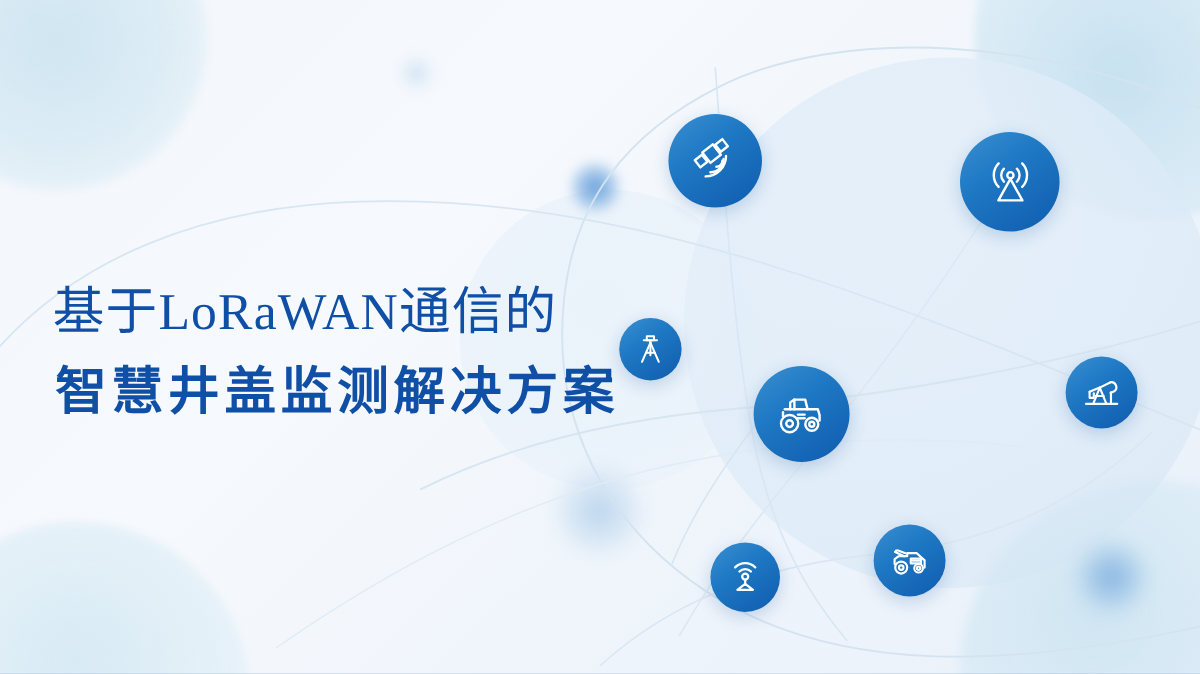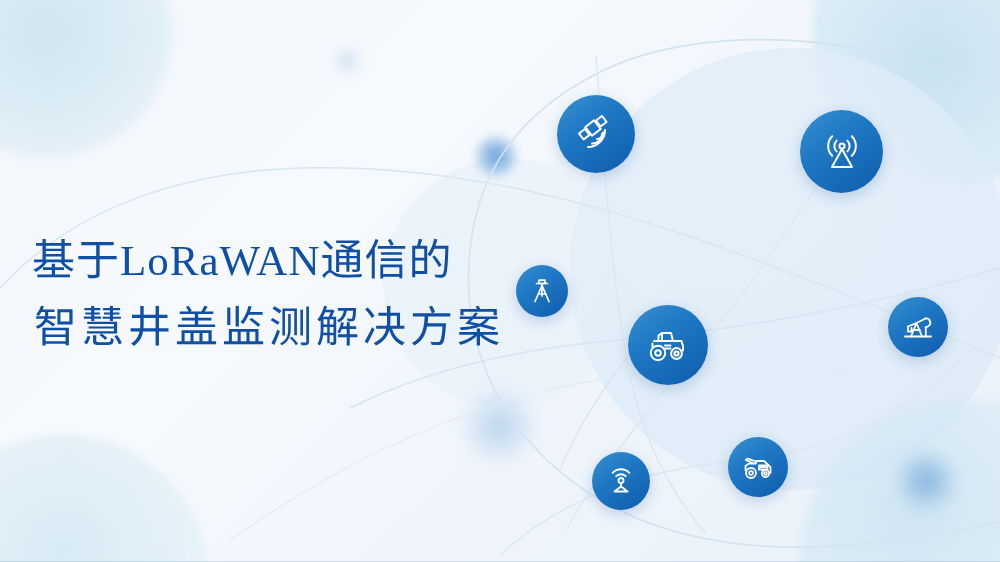--- a/index.html
+++ b/index.html
@@ -92,36 +92,37 @@
   .lines {
     position: absolute;
     left: 0; top: 0;
     width: 1000px; height: 562px;
     pointer-events: none;
   }
 
   
   .title-block {
     position: absolute;
-    left: 32px;
+    left: 44px;
     top: 228px;
     width: 540px;
   }
   .title-line {
     font-family: "Liberation Serif", "DejaVu Serif", serif;
     font-size: 43px;
     line-height: 1.55;
     letter-spacing: 1px;
     color: #0f4fa6;
     white-space: nowrap;
     font-weight: 400;
   }
   .title-line.second {
     padding-left: 2px;
     letter-spacing: 4px;
+    font-weight: bold;
   }
 
   
   .node {
     position: absolute;
     border-radius: 50%;
     background: linear-gradient(145deg, #3a8fd0 0%, #1f79c4 38%, #0f5cae 100%);
     box-shadow: 0 4px 14px rgba(22,86,158,0.22);
     display: flex;
     align-items: center;

